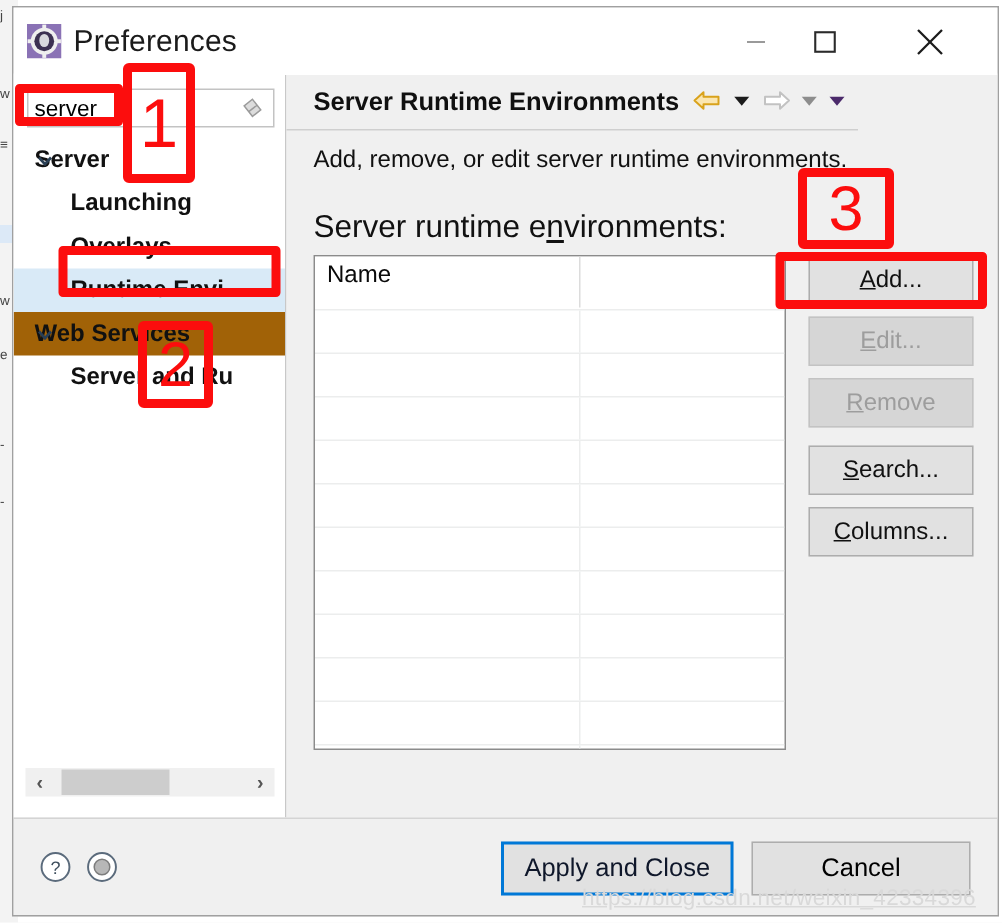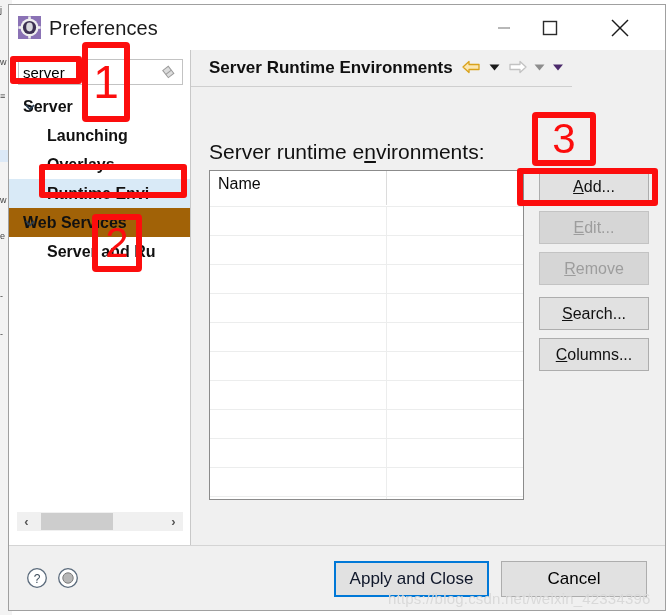--- a/index.html
+++ b/index.html
@@ -257,20 +257,21 @@
   #anno-n3 { left: 532px; top: 112px; width: 64px;  height: 54px; font-size: 42px; }
   #anno-b1 { left: 10px;  top: 56px;  width: 72px;  height: 28px; }
   #anno-b2 { left: 39px;  top: 164px; width: 148px; height: 34px; }
   #anno-b3 { left: 517px; top: 168px; width: 141px; height: 38px; }
 
   #watermark {
     position: absolute; left: 388px; top: 590px;
     font-size: 15px; color: #d9d9d9;
     letter-spacing: .2px;
     white-space: nowrap;
+    text-decoration: underline;
   }
 </style>
 </head>
 <body>
 
 <div id="bg-strip">
   <div class="bgbit" style="top:6px;">j</div>
   <div class="bgbit" style="top:58px;">w</div>
   <div class="bgbit" style="top:92px;">≡</div>
   <div class="bgbit" style="top:150px; width:11px; height:12px; background:#dce9f7;"></div>
@@ -404,20 +405,21 @@
               </svg>
           </span>
           <span class="nav-ico" style="width:12px;">
             <svg width="12" height="16" viewBox="0 0 12 16">
                 <polygon points="1,5.5 11,5.5 6,11.5" fill="#4b2a6b"></polygon>
               </svg>
           </span>
         </div>
       </div>
 
+      <div id="desc-1">Add, remove, or edit server runtime environments.</div>
 
       <div id="desc-2"><span>Server runtime e</span><u>n</u><span>vironments:</span></div>
 
       <div id="table-box">
         <div id="thead">
           <div class="th c0">Name</div>
         </div>
         <div id="tbody">
             <div class="trow">
               <div class="td c0"></div>

